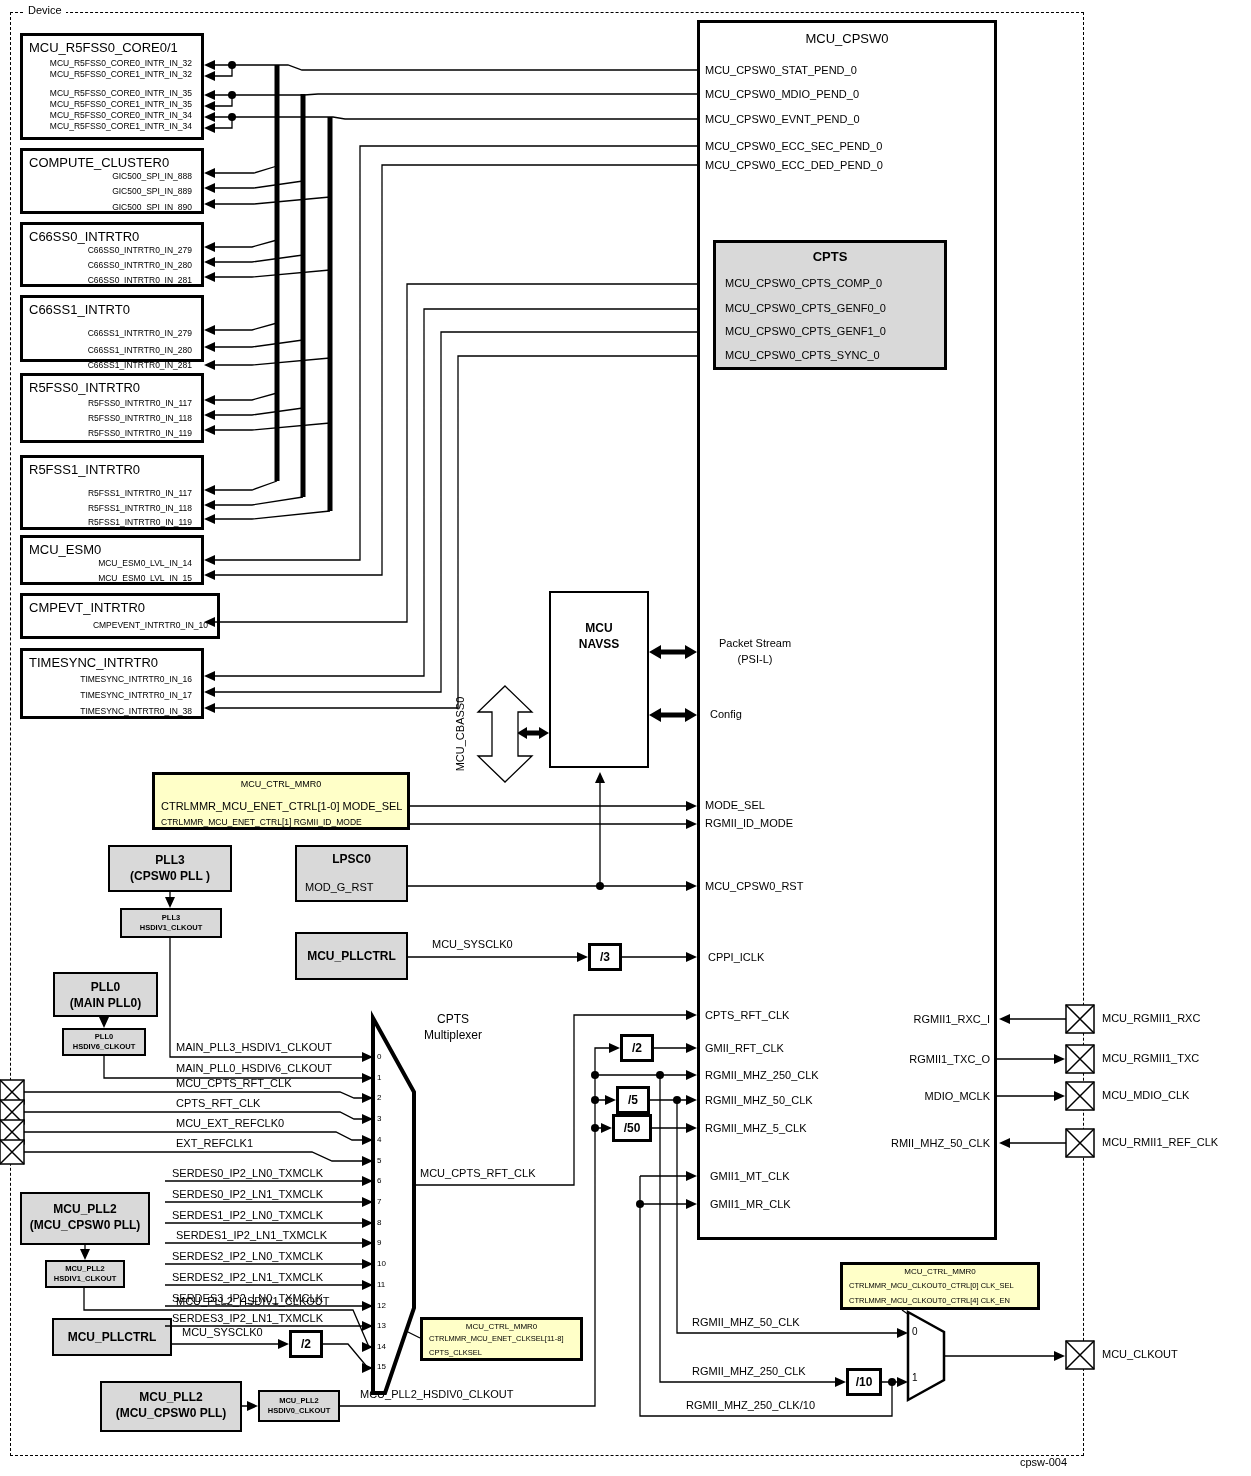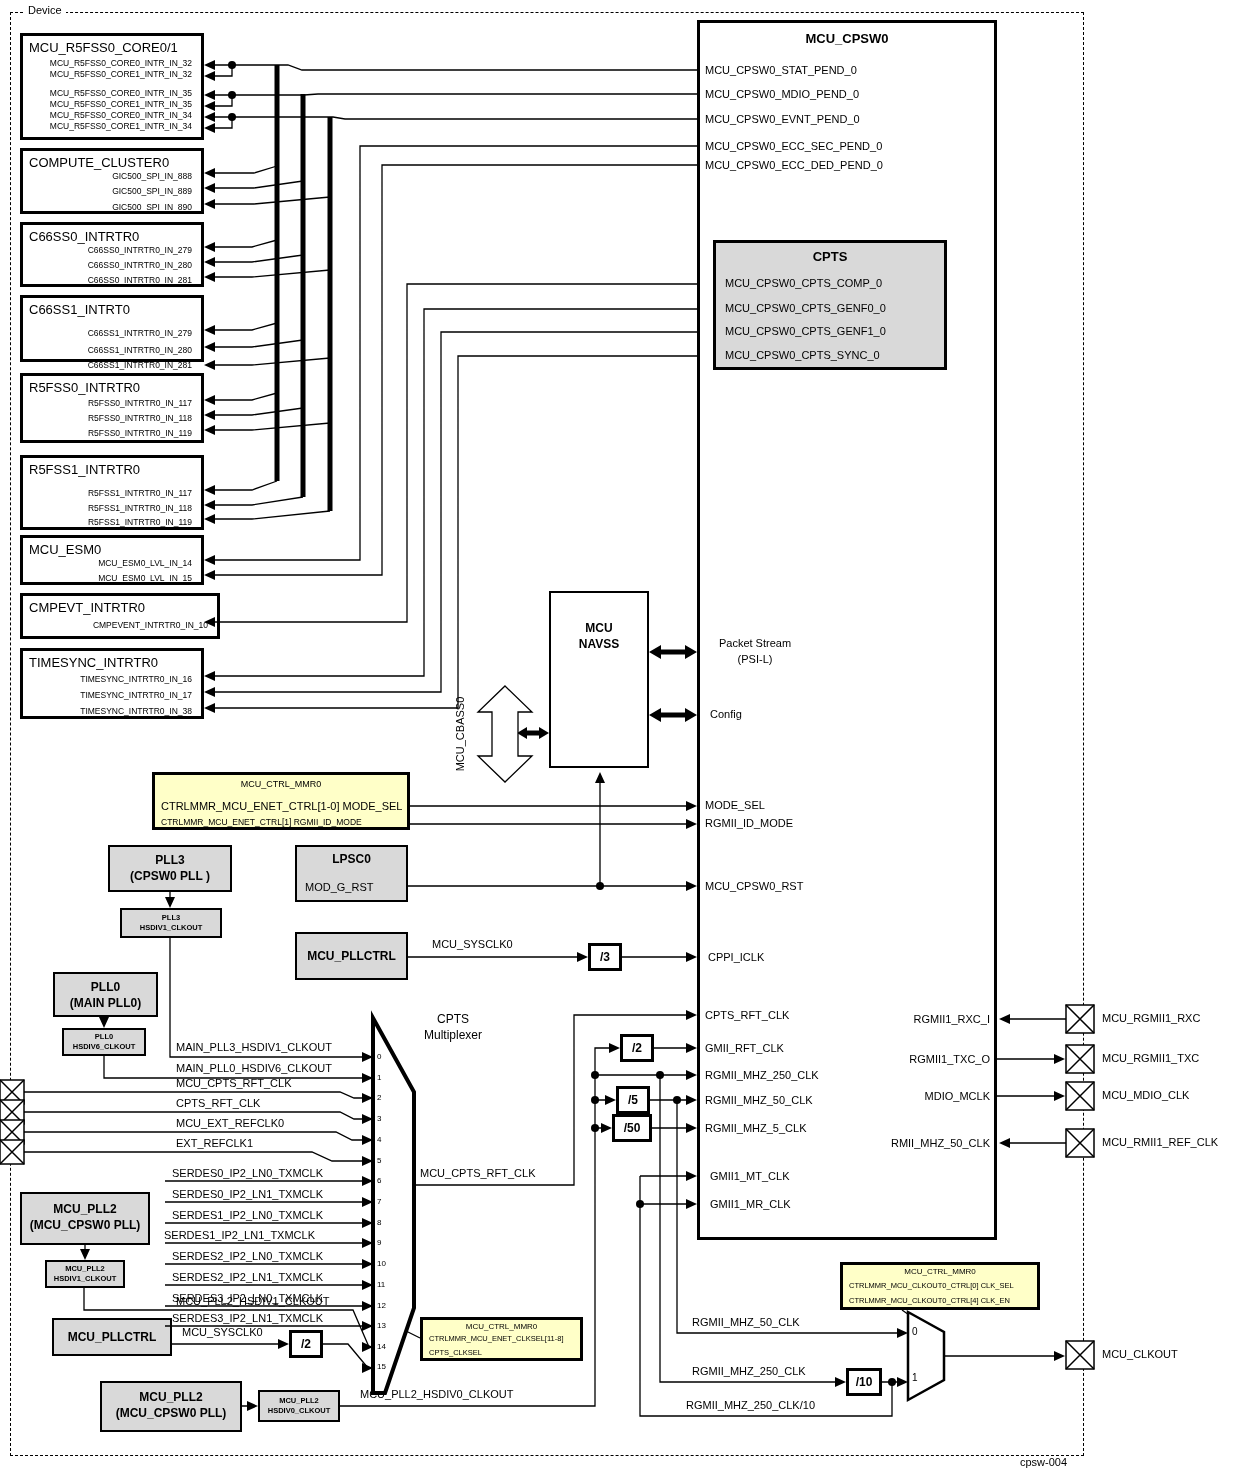--- a/index.html
+++ b/index.html
@@ -84,21 +84,21 @@
     <div class="sig" style="top:24px">CMPEVENT_INTRTR0_IN_10</div>
   </div>
   <div class="blk" style="left:20px;top:648px;width:184px;height:71px">
     <div class="blk-title">TIMESYNC_INTRTR0</div>
     <div class="sig" style="top:23px">TIMESYNC_INTRTR0_IN_16</div>
     <div class="sig" style="top:39px">TIMESYNC_INTRTR0_IN_17</div>
     <div class="sig" style="top:55px">TIMESYNC_INTRTR0_IN_38</div>
   </div>
 
   <div class="blk" style="left:697px;top:20px;width:300px;height:1220px">
-    <div style="position:absolute;top:8px;width:100%;text-align:center;font-weight:bold;font-size:13px">MCU_CPSW0</div>
+    <div style="position:absolute;top:8px;width:100%;text-align:center;font-weight:normal;font-size:13px">MCU_CPSW0</div>
   </div>
   <div class="pl" style="left:705px;top:64px">MCU_CPSW0_STAT_PEND_0</div>
   <div class="pl" style="left:705px;top:88px">MCU_CPSW0_MDIO_PEND_0</div>
   <div class="pl" style="left:705px;top:113px">MCU_CPSW0_EVNT_PEND_0</div>
   <div class="pl" style="left:705px;top:140px">MCU_CPSW0_ECC_SEC_PEND_0</div>
   <div class="pl" style="left:705px;top:159px">MCU_CPSW0_ECC_DED_PEND_0</div>
   <div class="pl" style="left:705px;top:799px">MODE_SEL</div>
   <div class="pl" style="left:705px;top:817px">RGMII_ID_MODE</div>
   <div class="pl" style="left:705px;top:880px">MCU_CPSW0_RST</div>
   <div class="pl" style="left:708px;top:951px">CPPI_ICLK</div>
@@ -220,21 +220,21 @@
 
   <div class="wl" style="left:176px;top:1041px">MAIN_PLL3_HSDIV1_CLKOUT</div>
   <div class="wl" style="left:176px;top:1062px">MAIN_PLL0_HSDIV6_CLKOUT</div>
   <div class="wl" style="left:176px;top:1077px">MCU_CPTS_RFT_CLK</div>
   <div class="wl" style="left:176px;top:1097px">CPTS_RFT_CLK</div>
   <div class="wl" style="left:176px;top:1117px">MCU_EXT_REFCLK0</div>
   <div class="wl" style="left:176px;top:1137px">EXT_REFCLK1</div>
   <div class="wl" style="left:172px;top:1167px">SERDES0_IP2_LN0_TXMCLK</div>
   <div class="wl" style="left:172px;top:1188px">SERDES0_IP2_LN1_TXMCLK</div>
   <div class="wl" style="left:172px;top:1209px">SERDES1_IP2_LN0_TXMCLK</div>
-  <div class="wl" style="left:164px;top:1229px">SERDES1_IP2_LN1_TXMCLK</div>
+  <div class="wl" style="left:176px;top:1229px">SERDES1_IP2_LN1_TXMCLK</div>
   <div class="wl" style="left:172px;top:1250px">SERDES2_IP2_LN0_TXMCLK</div>
   <div class="wl" style="left:172px;top:1271px">SERDES2_IP2_LN1_TXMCLK</div>
   <div class="wl" style="left:172px;top:1292px">SERDES3_IP2_LN0_TXMCLK</div>
   <div class="wl" style="left:172px;top:1312px">SERDES3_IP2_LN1_TXMCLK</div>
   <div class="wl" style="left:176px;top:1295px">MCU_PLL2_HSDIV1_CLKOUT</div>
   <div class="wl" style="left:432px;top:938px">MCU_SYSCLK0</div>
   <div class="wl" style="left:182px;top:1326px">MCU_SYSCLK0</div>
   <div class="wl" style="left:420px;top:1167px">MCU_CPTS_RFT_CLK</div>
   <div class="wl" style="left:360px;top:1388px">MCU_PLL2_HSDIV0_CLKOUT</div>
   <div class="wl" style="left:692px;top:1316px">RGMII_MHZ_50_CLK</div>

